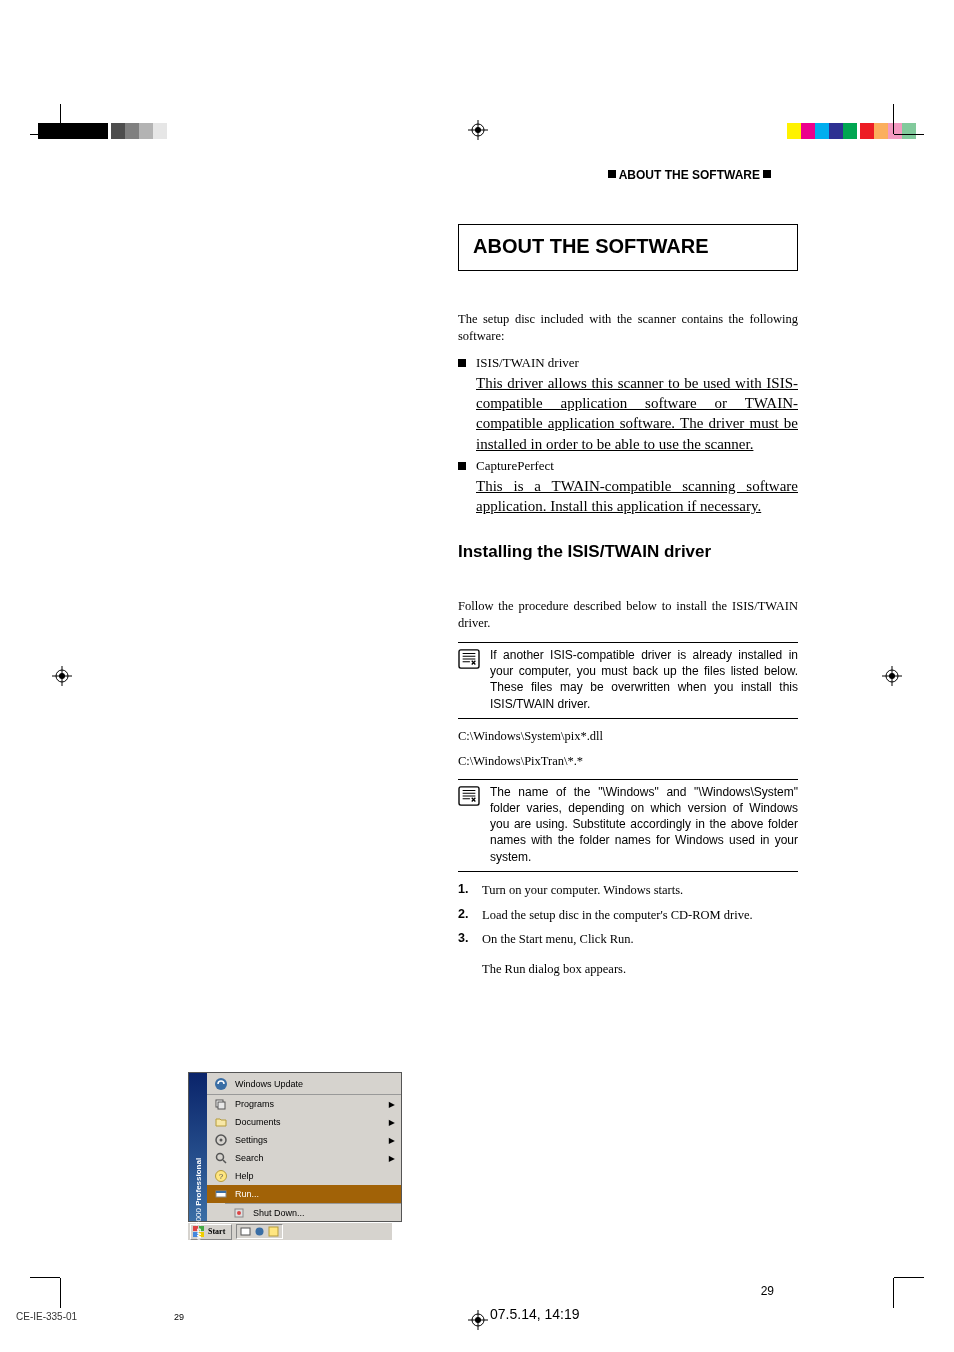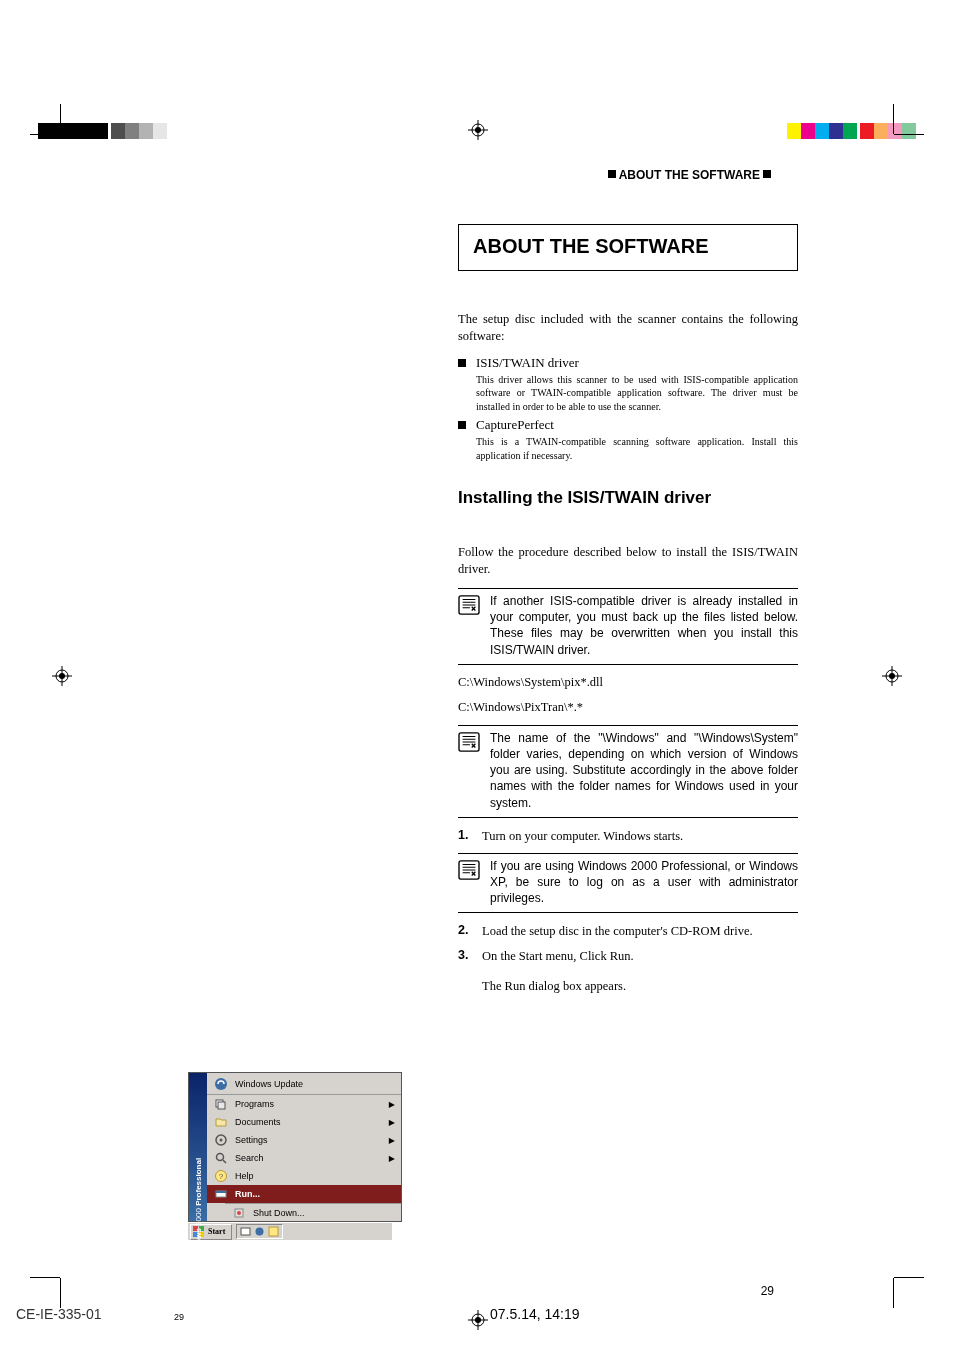--- a/index.html
+++ b/index.html
@@ -90,23 +90,24 @@
   .bullet-sq { flex:0 0 8px; padding-top:4px; }
   .bullet-sq .b { width:8px; height:8px; background:#000; display:block; }
   .bullet-body { flex:1; }
   .bullet-title {
     font-family: "Times New Roman", serif;
     font-size: 13px;
     margin-bottom: 2px;
   }
   .bullet-desc {
     font-family: "Times New Roman", serif;
-    font-size: 10px;
+    font-size: 15px;
     line-height: 1.35;
     text-align: justify;
+    text-decoration: underline;
   }
 
   .h2 {
     font-family: Arial, sans-serif;
     font-weight: bold;
     font-size: 17px;
     margin-top: 26px;
     margin-bottom: 14px;
   }
 
@@ -173,21 +174,21 @@
   .menu-item {
     display: flex;
     align-items: center;
     padding: 3px 6px;
     border-bottom: 0;
     position: relative;
     height: 18px;
   }
   .menu-item.top { height: 22px; border-bottom:1px solid #999; }
   .menu-item.sep-above { border-top: 1px solid #999; margin-left: 18px; }
-  .menu-item.highlight { background: #7f1d1d; color: #fff; font-weight: bold; }
+  .menu-item.highlight { background: #a16207; color: #fff; }
   .menu-item .mi-icon { width: 16px; height: 16px; margin-right: 6px; flex:0 0 16px; display:flex; align-items:center; justify-content:center; }
   .menu-item .mi-label { flex:1; }
   .menu-item .mi-arrow { font-size: 8px; }
   .mi-icon svg { width:14px; height:14px; }
 
   .taskbar {
     height: 18px;
     background: #d6d3ce;
     border-top: 1px solid #fff;
     display:flex;
@@ -214,21 +215,21 @@
     top: 1224px;
     font-family: Arial, sans-serif;
     font-size: 12px;
   }
 
   .footer-left {
     position: absolute;
     left: 16px;
     bottom: 30px;
     font-family: Arial, sans-serif;
-    font-size: 14px;
+    font-size: 10px;
     color: #333;
   }
   .footer-mid-page {
     position: absolute;
     left: 174px;
     bottom: 30px;
     font-family: Arial, sans-serif;
     font-size: 9px;
   }
   .footer-date {
@@ -374,30 +375,20 @@
           </svg>
       </div>
       <div class="note-text">The name of the "\Windows" and "\Windows\System" folder varies, depending on which version of Windows you are using. Substitute accordingly in the above folder names with the folder names for Windows used in your system.</div>
     </div>
 
     <div class="num-item">
       <div class="num">1.</div>
       <div class="txt">Turn on your computer. Windows starts.</div>
     </div>
 
-    <div class="note-block">
-      <div class="note-icon">
-        <svg viewBox="0 0 24 22">
-            <rect x="1" y="1" width="22" height="20" rx="2" fill="#fff" stroke="#000" stroke-width="1.5"></rect>
-            <path d="M5 5 h14 M5 8 h14 M5 11 h14 M5 14 h8" stroke="#000" stroke-width="1.2"></path>
-            <path d="M15 13 l4 4 M19 13 l-4 4" stroke="#000" stroke-width="1.4"></path>
-          </svg>
-      </div>
-      <div class="note-text">If you are using Windows 2000 Professional, or Windows XP, be sure to log on as a user with administrator privileges.</div>
-    </div>
 
     <div class="num-item">
       <div class="num">2.</div>
       <div class="txt">Load the setup disc in the computer's CD-ROM drive.</div>
     </div>
 
     <div class="num-item">
       <div class="num">3.</div>
       <div class="txt">On the Start menu, Click Run.</div>
     </div>

